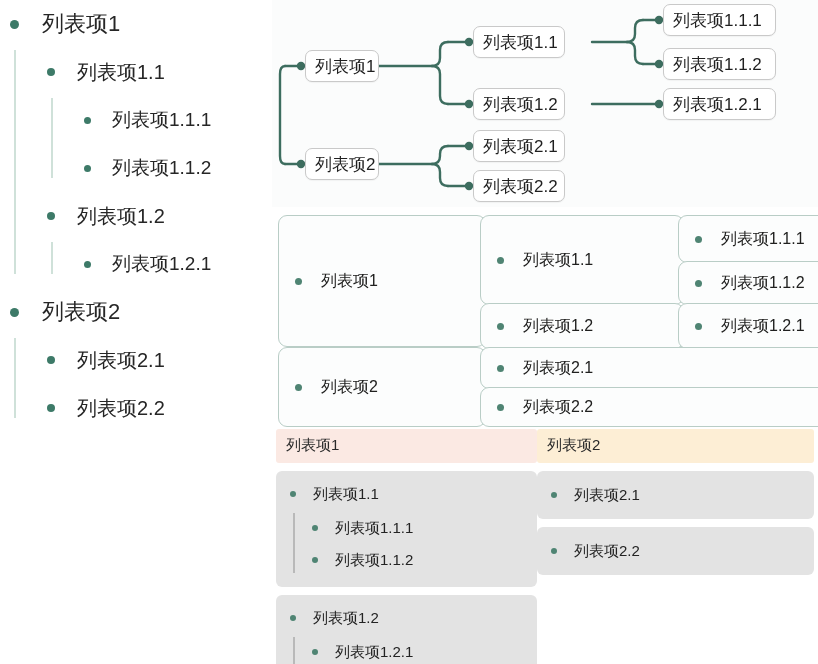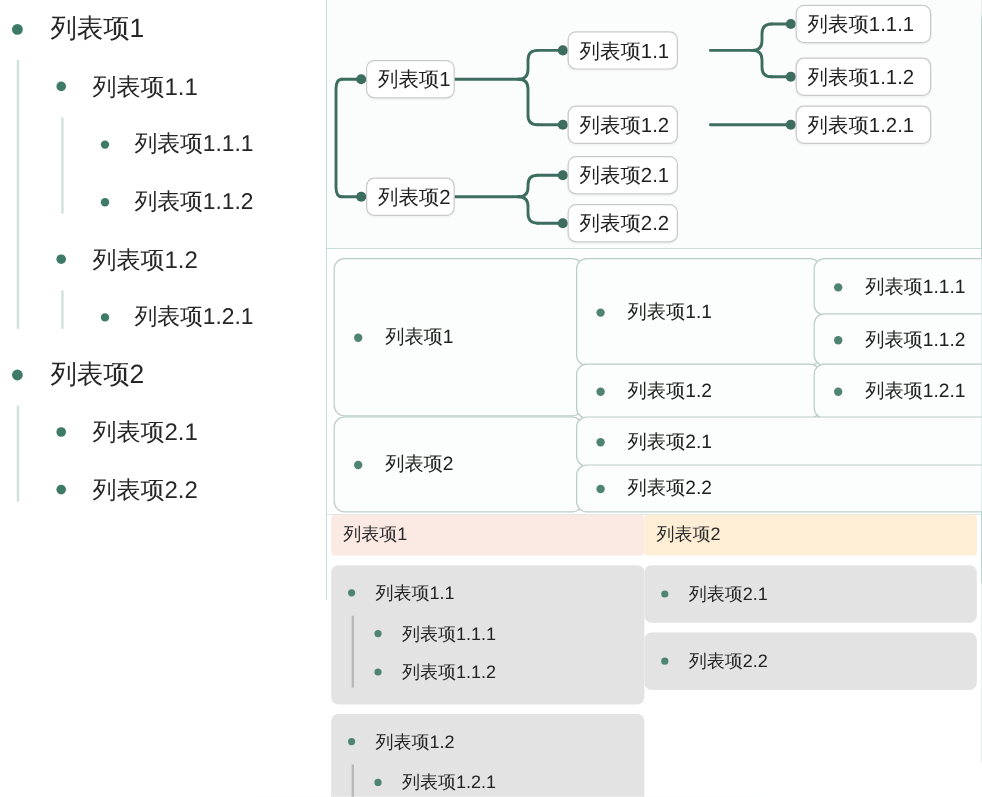--- a/index.html
+++ b/index.html
@@ -3,21 +3,21 @@
 <meta charset="utf-8">
 <style>
   * { box-sizing: border-box; }
   html, body {
     margin: 0; padding: 0;
     width: 818px; height: 664px;
     background: #ffffff;
     font-family: "Liberation Sans", "DejaVu Sans", sans-serif;
     overflow: hidden;
   }
-  #root { position: relative; width: 818px; height: 500px; background:#0f766e;border-radius:16px; }
+  #root { position: relative; width: 818px; height: 500px; background:#b91c1c;border-radius:16px; }
 
   
   #left-panel {
     position: absolute; left: 0; top: 0; width: 272px; height: 664px;
     background: #ffffff;
   }
   .ol-node { position: relative; }
   .ol-row {
     position: relative;
     display: flex; align-items: center;

